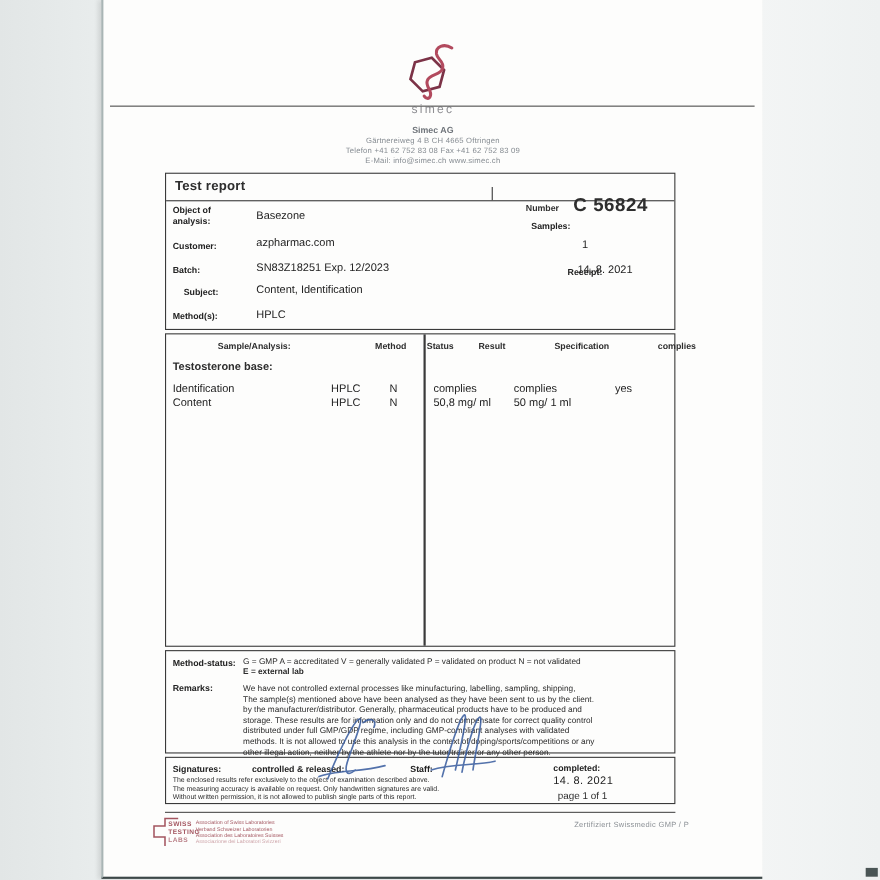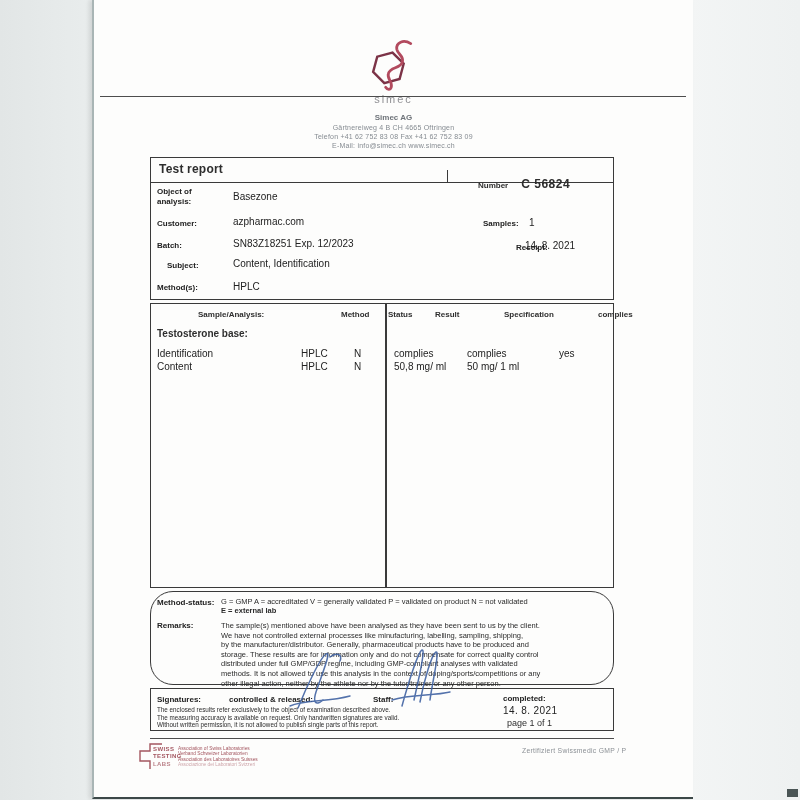--- a/index.html
+++ b/index.html
@@ -30,21 +30,21 @@
   .letterhead{position:absolute;left:0;top:38px;width:599px;text-align:center;}
   .logo-word{font-size:11px;color:#8f8f93;letter-spacing:2px;margin-top:-3px;}
   .lh-rule{position:absolute;left:6px;top:96px;width:586px;height:1px;background:#4d4d4d;}
   .lh-company{font-size:8px;font-weight:bold;color:#6f747a;margin-top:8px;}
   .lh-line{font-size:7px;color:#858b91;margin-top:2px;letter-spacing:.2px;}
   .box{position:absolute;left:56px;width:464px;border:1.5px solid #3a3a3a;background:#fdfdfc;box-sizing:border-box;}
   .hdr-row{display:flex;height:24px;border-bottom:1.5px solid #3a3a3a;}
   .hdr-title{flex:1;font-size:12px;font-weight:bold;padding:4px 0 0 8px;letter-spacing:.2px;}
   .hdr-num{width:166px;border-left:1.5px solid #3a3a3a;display:flex;align-items:baseline;padding:7px 0 0 30px;box-sizing:border-box;margin-top:12px;}
   .num-label{font-size:8px;font-weight:bold;margin-right:13px;}
-  .num-value{font-size:12px;font-weight:bold;letter-spacing:.5px;}
+  .num-value{font-size:17px;font-weight:bold;letter-spacing:.5px;}
   .small-line{font-size:7.5px;color:#2b2b2b;line-height:9.6px;white-space:nowrap;}
   .fine{font-size:6.3px;color:#2b2b2b;line-height:7.6px;white-space:nowrap;}
   .vdiv{position:absolute;top:0;bottom:0;left:234px;width:1.5px;background:#3a3a3a;}
   .thdr{font-size:8px;font-weight:bold;padding-left:41px;}
   .sig-svg{position:absolute;z-index:6;pointer-events:none;}
   .footer-rule{position:absolute;left:56px;top:738px;width:464px;height:1px;background:#4d4d4d;}
   .certified{position:absolute;left:428px;top:747px;font-size:6.8px;color:#8b9095;letter-spacing:.3px;}
 </style>
 </head>
 <body>
@@ -73,21 +73,21 @@
       <div class="hdr-num">
         <span class="num-label">Number</span>
         <span class="num-value">C 56824</span>
       </div>
     </div>
     <div class="abs lbl" style="left:6px;top:29px;width:44px;line-height:10px;">Object of analysis:</div>
     <div class="abs val" style="left:82px;top:33px;">Basezone</div>
 
     <div class="abs lbl" style="left:6px;top:61px;">Customer:</div>
     <div class="abs val" style="left:82px;top:58px;">azpharmac.com</div>
-    <div class="abs lbl" style="left:332px;top:61px;">Samples:</div>
+    <div class="abs lbl" style="left:332px;top:43px;">Samples:</div>
     <div class="abs val" style="left:378px;top:59px;">1</div>
 
     <div class="abs lbl" style="left:6px;top:83px;">Batch:</div>
     <div class="abs val" style="left:82px;top:80px;">SN83Z18251  Exp. 12/2023</div>
     <div class="abs lbl" style="left:332px;top:85px;padding-left:33px;">Receipt:</div>
     <div class="abs val" style="left:374px;top:82px;">14. 8. 2021</div>
 
     <div class="abs lbl" style="left:16px;top:103px;text-align:center;">Subject:</div>
     <div class="abs val" style="left:82px;top:100px;">Content, Identification</div>
 
@@ -117,29 +117,29 @@
     <div>
       <div class="abs val" style="left:6px;top:57px;">Content</div>
       <div class="abs val" style="left:150px;top:57px;">HPLC</div>
       <div class="abs val" style="left:203px;top:57px;">N</div>
       <div class="abs val" style="left:243px;top:57px;">50,8 mg/ ml</div>
       <div class="abs val" style="left:316px;top:57px;">50 mg/ 1 ml</div>
       <div class="abs val" style="left:408px;top:57px;"></div>
     </div>
   </div>
 
-  <div class="box" style="top:591px;height:94px;border-radius:23px;">
+  <div class="box" style="top:591px;height:94px;">
     <div class="abs lbl" style="left:6px;top:6px;">Method-status:</div>
     <div class="abs small-line" style="left:70px;top:5px;">G = GMP   A = accreditated   V = generally validated    P = validated on product   N = not validated</div>
     <div class="abs small-line" style="left:70px;top:14px;font-weight:bold;">E = external lab</div>
 
     <div class="abs lbl" style="left:6px;top:29px;">Remarks:</div>
     <div class="abs" style="left:70px;top:29px;">
+      <div class="small-line">We have not controlled external processes like minufacturing, labelling, sampling, shipping,</div>
       <div class="small-line">The sample(s) mentioned above have been analysed as they have been sent to us by the client.</div>
-      <div class="small-line">We have not controlled external processes like minufacturing, labelling, sampling, shipping,</div>
       <div class="small-line">by the manufacturer/distributor. Generally, pharmaceutical products have to be produced and</div>
       <div class="small-line">storage. These results are for information only and do not compensate for correct quality control</div>
       <div class="small-line">distributed under full GMP/GDP regime, including GMP-compliant analyses with validated</div>
       <div class="small-line">methods. It is not allowed to use this analysis in the context of doping/sports/competitions or any</div>
       <div class="small-line">other illegal action, neither by the athlete nor by the tutor/trainer or any other person.</div>
     </div>
   </div>
 
   <div class="box" style="top:688px;height:43px;">
     <div class="abs lbl" style="left:6px;top:6px;">Signatures:</div>

